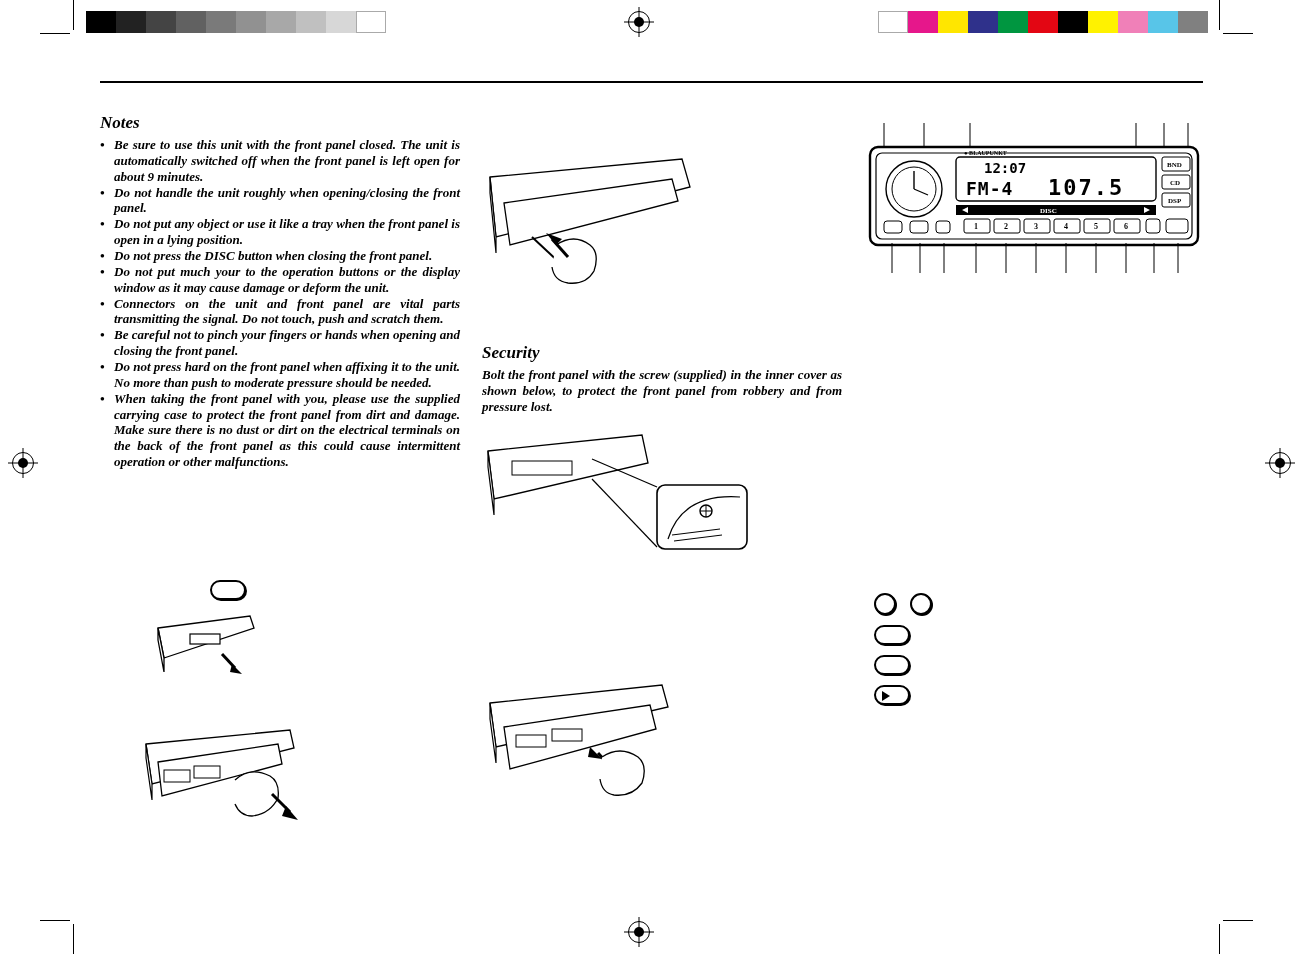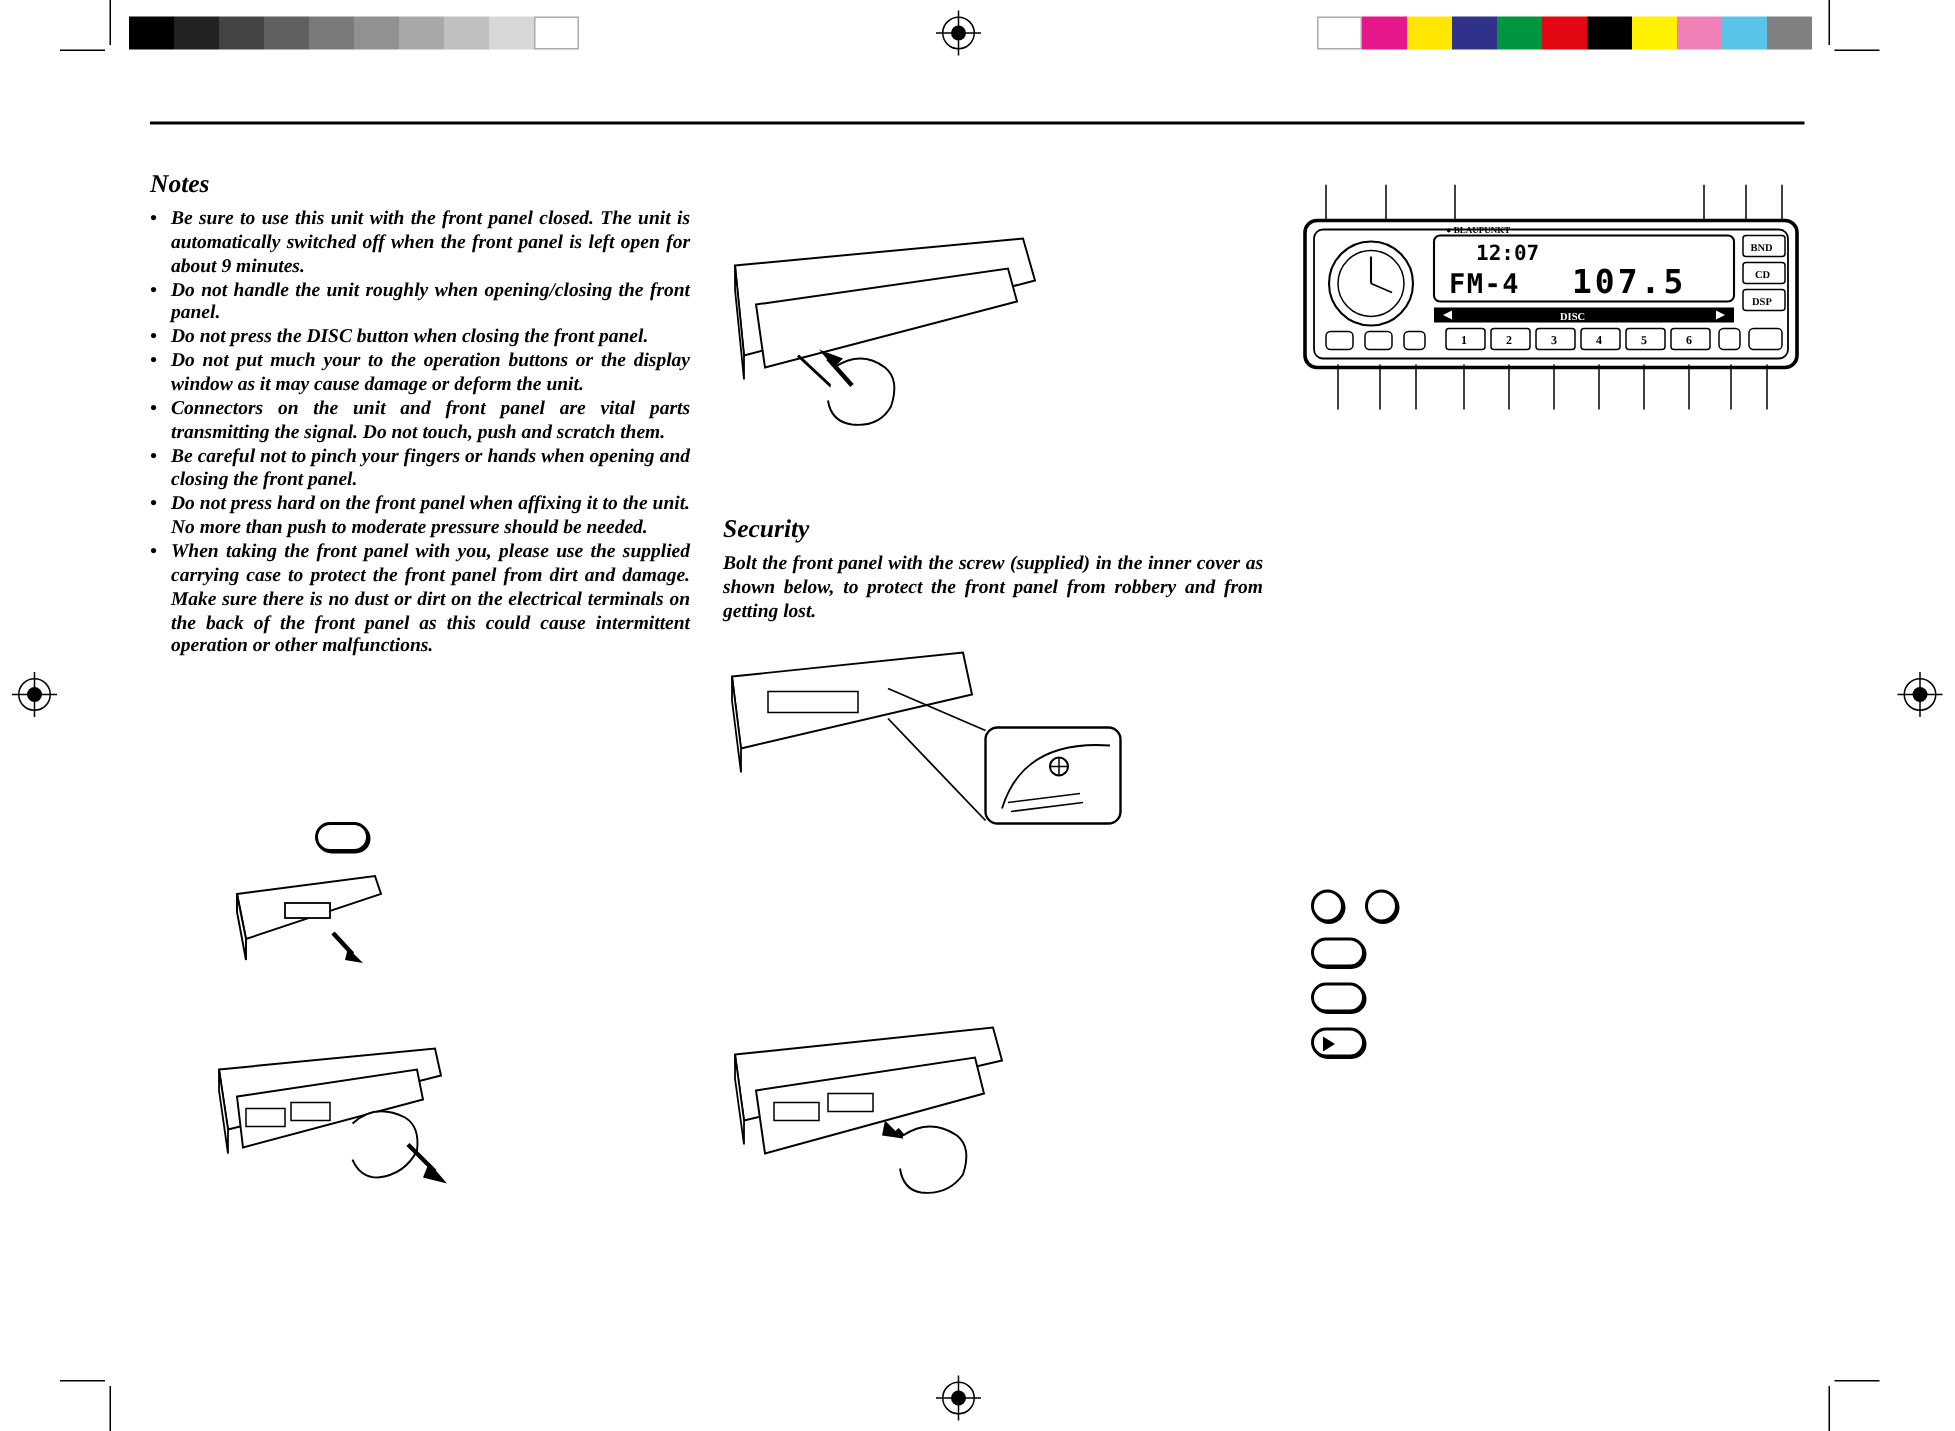--- a/index.html
+++ b/index.html
@@ -166,20 +166,21 @@
 
 <div class="page">
   <div class="rule-top"></div>
   <div class="columns">
 
     <div class="col col1">
       <h3 class="notes">Notes</h3>
       <ul class="notes-list">
         <li>Be sure to use this unit with the front panel closed. The unit is automatically switched off when the front panel is left open for about 9 minutes.</li>
         <li>Do not handle the unit roughly when opening/closing the front panel.</li>
+        <li>Do not put any object or use it like a tray when the front panel is open in a lying position.</li>
         <li>Do not press the DISC button when closing the front panel.</li>
         <li>Do not put much your to the operation buttons or the display window as it may cause damage or deform the unit.</li>
         <li>Connectors on the unit and front panel are vital parts transmitting the signal. Do not touch, push and scratch them.</li>
         <li>Be careful not to pinch your fingers or hands when opening and closing the front panel.</li>
         <li>Do not press hard on the front panel when affixing it to the unit. No more than push to moderate pressure should be needed.</li>
         <li>When taking the front panel with you, please use the supplied carrying case to protect the front panel from dirt and damage. Make sure there is no dust or dirt on the electrical terminals on the back of the front panel as this could cause intermittent operation or other malfunctions.</li>
       </ul>
 
       <div class="bottom-illus">
         <div style="margin-left:50px; margin-bottom:30px;">
@@ -214,21 +215,21 @@
           <polygon points="8,24 14,84 14,100 8,40" fill="#fff" stroke="#000" stroke-width="1.2"></polygon>
           <polygon points="22,50 190,26 196,48 28,92" fill="#fff" stroke="#000" stroke-width="1.3"></polygon>
           <path d="M50 84 L80 112" stroke="#000" stroke-width="2"></path>
           <path d="M74 92 Q92 80 108 92 Q118 100 112 118 Q104 132 86 130 Q72 128 70 114" fill="#fff" stroke="#000" stroke-width="1.3"></path>
           <path d="M86 104 L70 86" stroke="#000" stroke-width="3"></path>
           <polygon points="74,92 64,80 80,86" fill="#000"></polygon>
         </svg>
       </div>
 
       <h3 class="security">Security</h3>
-      <p class="security-text">Bolt the front panel with the screw (supplied) in the inner cover as shown below, to protect the front panel from robbery and from getting lost.</p>
+      <p class="security-text">Bolt the front panel with the screw (supplied) in the inner cover as shown below, to protect the front panel from robbery and from pressure lost.</p>
 
       <div class="illus" style="margin-top:14px;">
         <svg width="270" height="150">
           <polygon points="6,22 160,6 166,34 12,70" fill="#fff" stroke="#000" stroke-width="1.3"></polygon>
           <polygon points="6,22 12,70 12,86 6,38" fill="#fff" stroke="#000" stroke-width="1.2"></polygon>
           <rect x="30" y="32" width="60" height="14" fill="none" stroke="#000"></rect>
           <line x1="110" y1="30" x2="175" y2="58" stroke="#000" stroke-width="1.2"></line>
           <line x1="110" y1="50" x2="175" y2="118" stroke="#000" stroke-width="1.2"></line>
           <rect x="175" y="56" width="90" height="64" rx="8" fill="#fff" stroke="#000" stroke-width="1.6"></rect>
           <path d="M186 110 Q200 64 258 68" fill="none" stroke="#000" stroke-width="1.2"></path>

